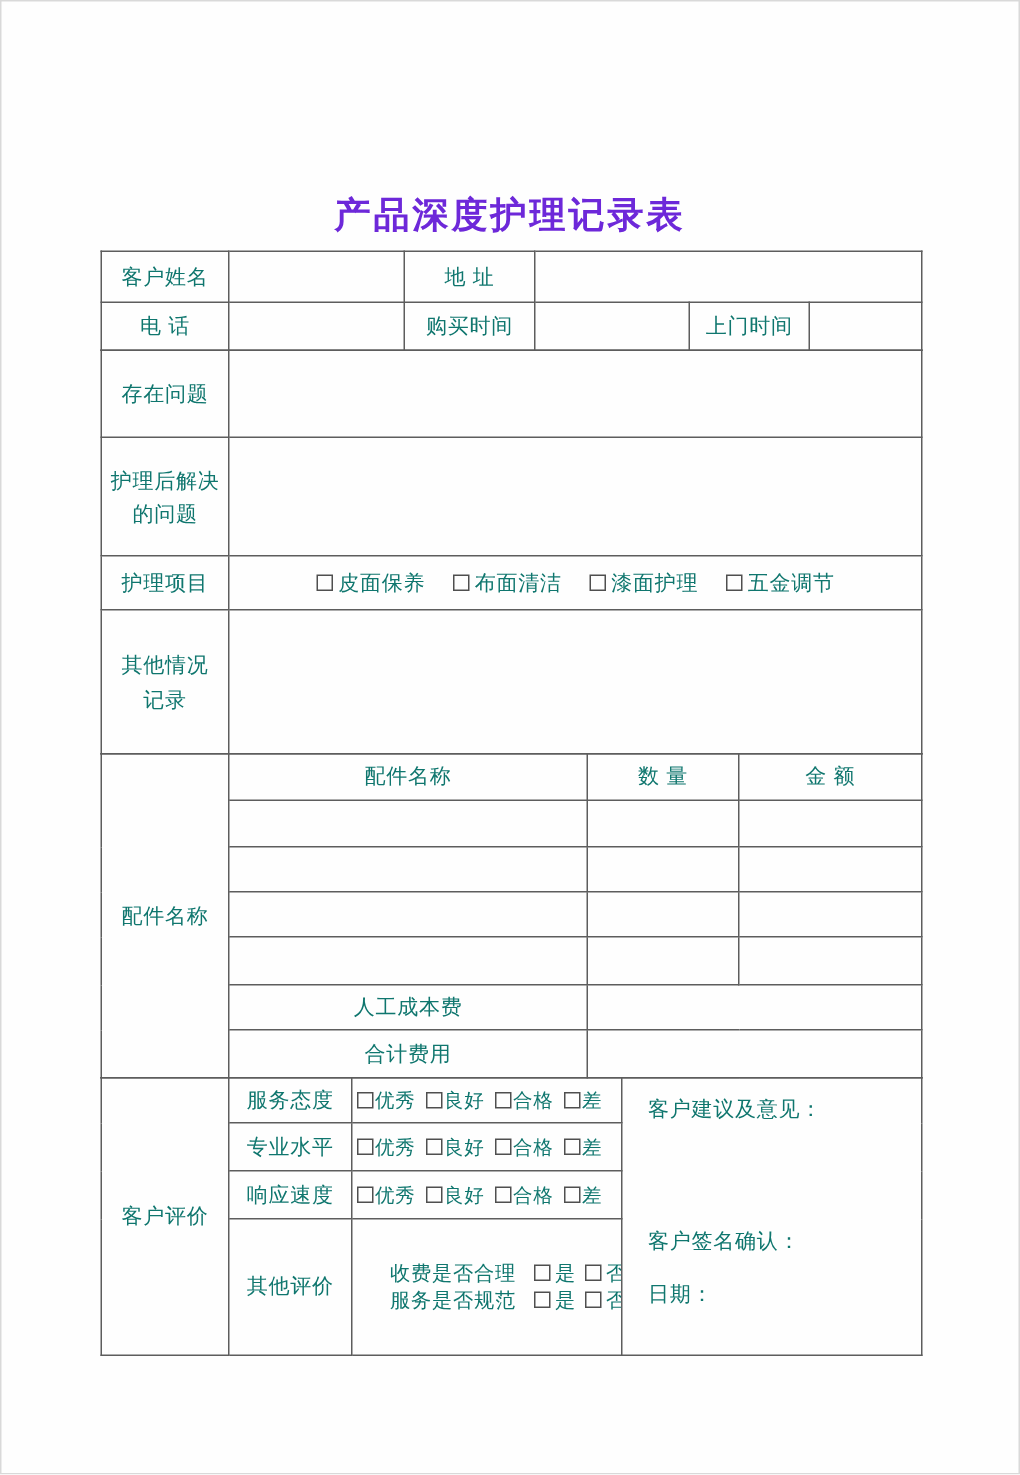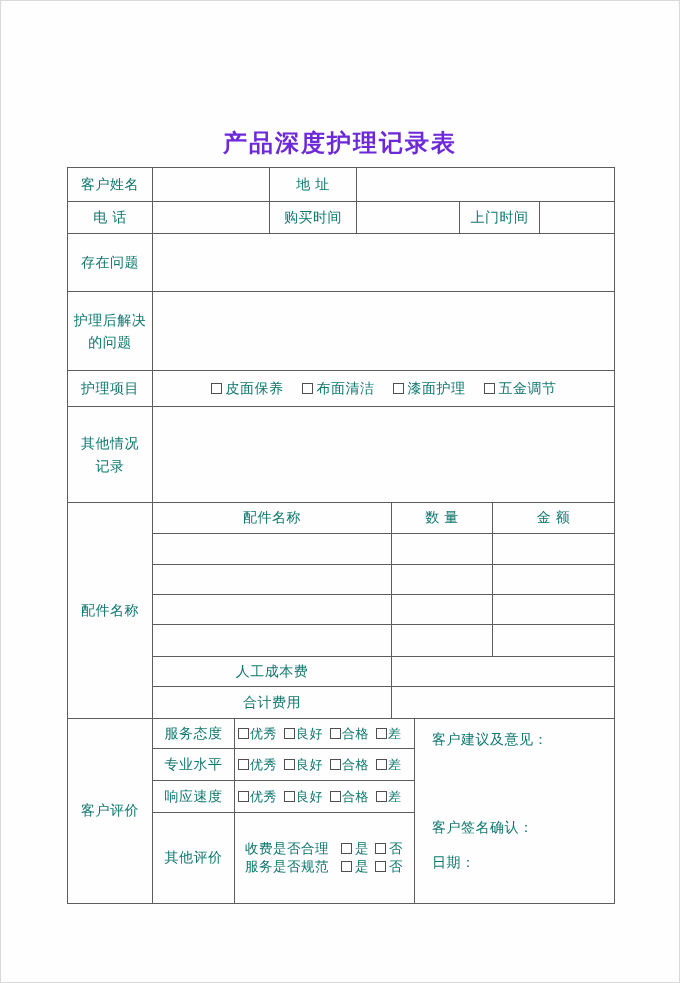--- a/index.html
+++ b/index.html
@@ -255,21 +255,21 @@
           <div class="ratings">
             <span class="opt"><span class="cb"></span><span>优秀</span></span>
             <span class="opt"><span class="cb"></span><span>良好</span></span>
             <span class="opt"><span class="cb"></span><span>合格</span></span>
             <span class="opt"><span class="cb"></span><span>差</span></span>
           </div>
         </td>
       </tr>
       <tr style="height:91px">
         <td>其他评价</td>
-        <td class="other-eval-cell" style="padding:0">
+        <td class="other-eval-cell" style="padding:15px">
           <div class="yn-col tall-cell">
             <div class="yn-line">
               <span>收费是否合理</span><span class="yn-opts"><span class="cb"></span><span>是</span><span class="cb"></span><span>否</span></span>
             </div>
             <div class="yn-line">
               <span>服务是否规范</span><span class="yn-opts"><span class="cb"></span><span>是</span><span class="cb"></span><span>否</span></span>
             </div>
           </div>
         </td>
       </tr>

